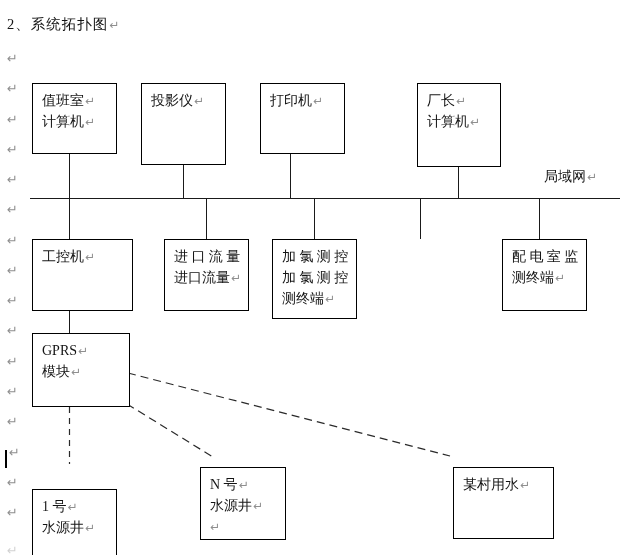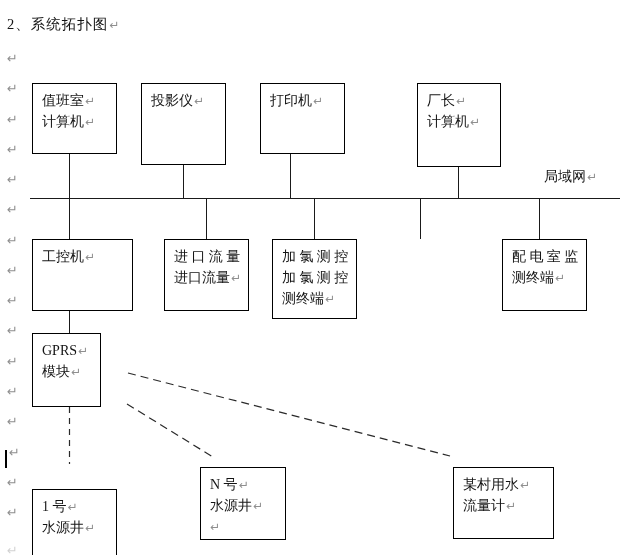--- a/index.html
+++ b/index.html
@@ -121,34 +121,33 @@
     <div class="tline spread"><span class="txt">加氯测控</span></div>
     <div class="tline"><span class="txt">测终端</span><span class="pmark">↵</span></div>
   </div>
 
 
   <div class="node" style="left:502px;top:239px;width:85px;height:72px">
     <div class="tline spread"><span class="txt">配电室监</span></div>
     <div class="tline"><span class="txt">测终端</span><span class="pmark">↵</span></div>
   </div>
 
-  <div class="node" style="left:32px;top:333px;width:69px;height:74px">
+  <div class="node" style="left:32px;top:333px;width:98px;height:74px">
     <div class="tline"><span class="txt">GPRS</span><span class="pmark">↵</span></div>
     <div class="tline"><span class="txt">模块</span><span class="pmark">↵</span></div>
   </div>
 
   <div class="node" style="left:32px;top:489px;width:85px;height:73px">
     <div class="tline"><span class="txt">1 号</span><span class="pmark">↵</span></div>
     <div class="tline"><span class="txt">水源井</span><span class="pmark">↵</span></div>
   </div>
 
   <div class="node" style="left:200px;top:467px;width:86px;height:73px">
     <div class="tline"><span class="txt">N 号</span><span class="pmark">↵</span></div>
     <div class="tline"><span class="txt">水源井</span><span class="pmark">↵</span></div>
     <div class="tline"><span class="pmark" style="margin-left:0">↵</span></div>
   </div>
 
   <div class="node" style="left:453px;top:467px;width:101px;height:72px">
     <div class="tline"><span class="txt">某村用水</span><span class="pmark">↵</span></div>
-    <div class="tline"><span class="txt">流量计</span><span class="pmark">↵</span></div>
   </div>
 
 </div>
 
 </body></html>

